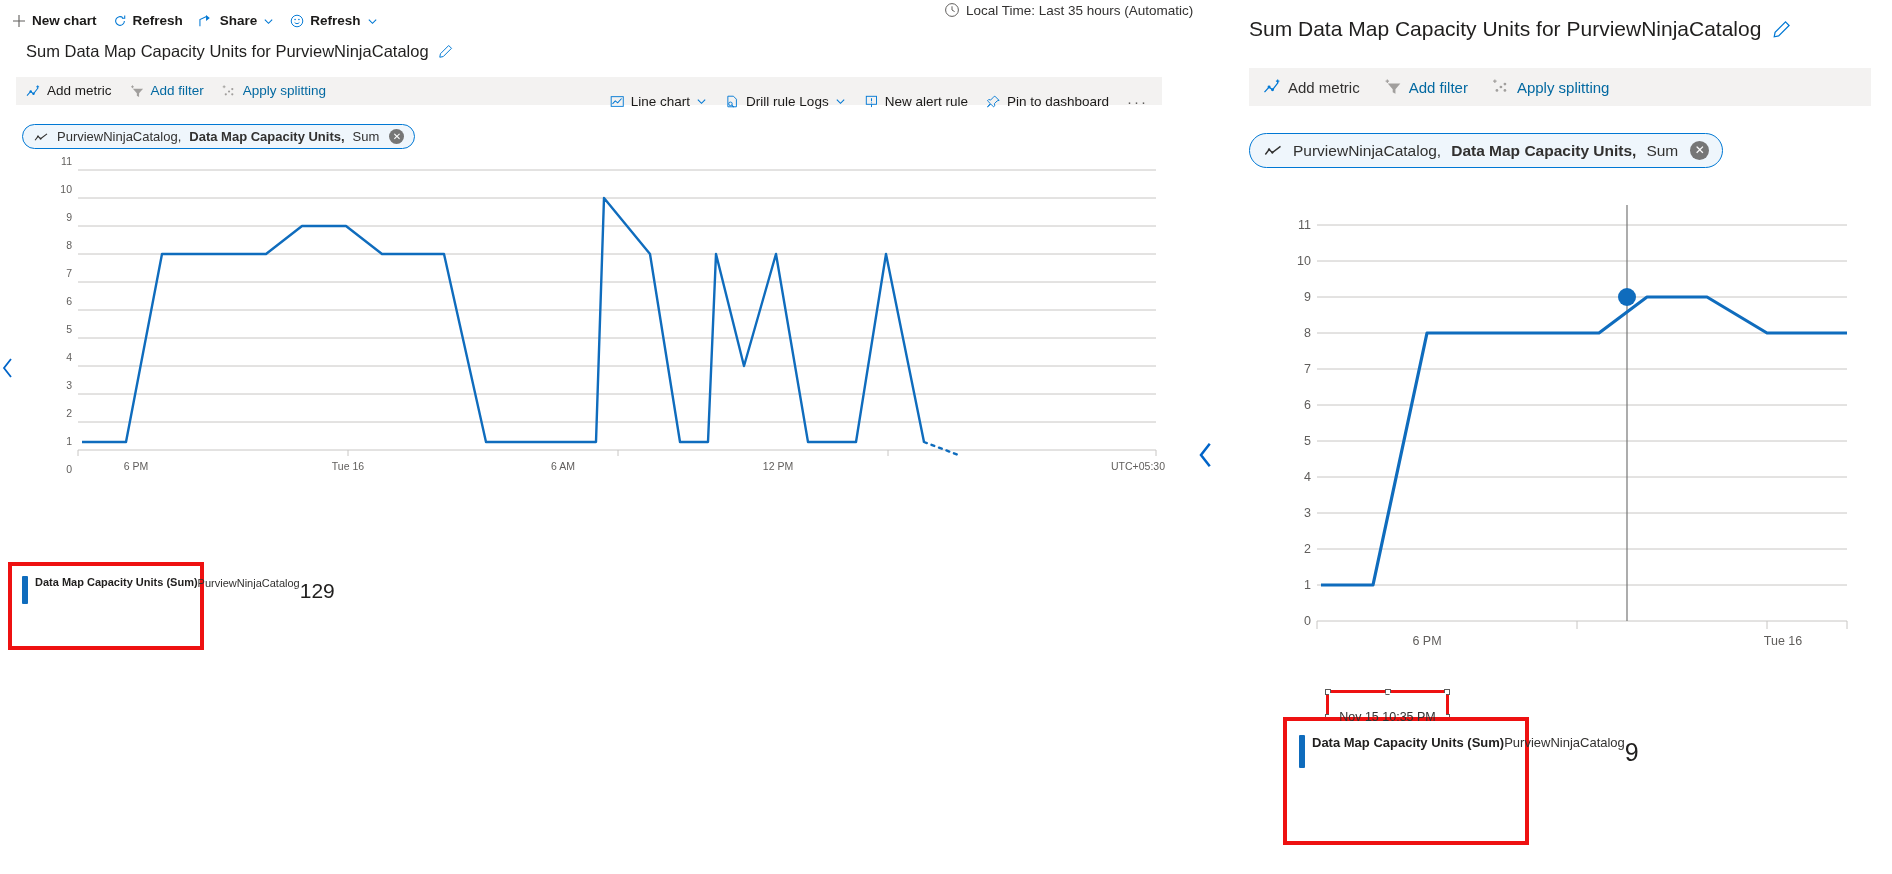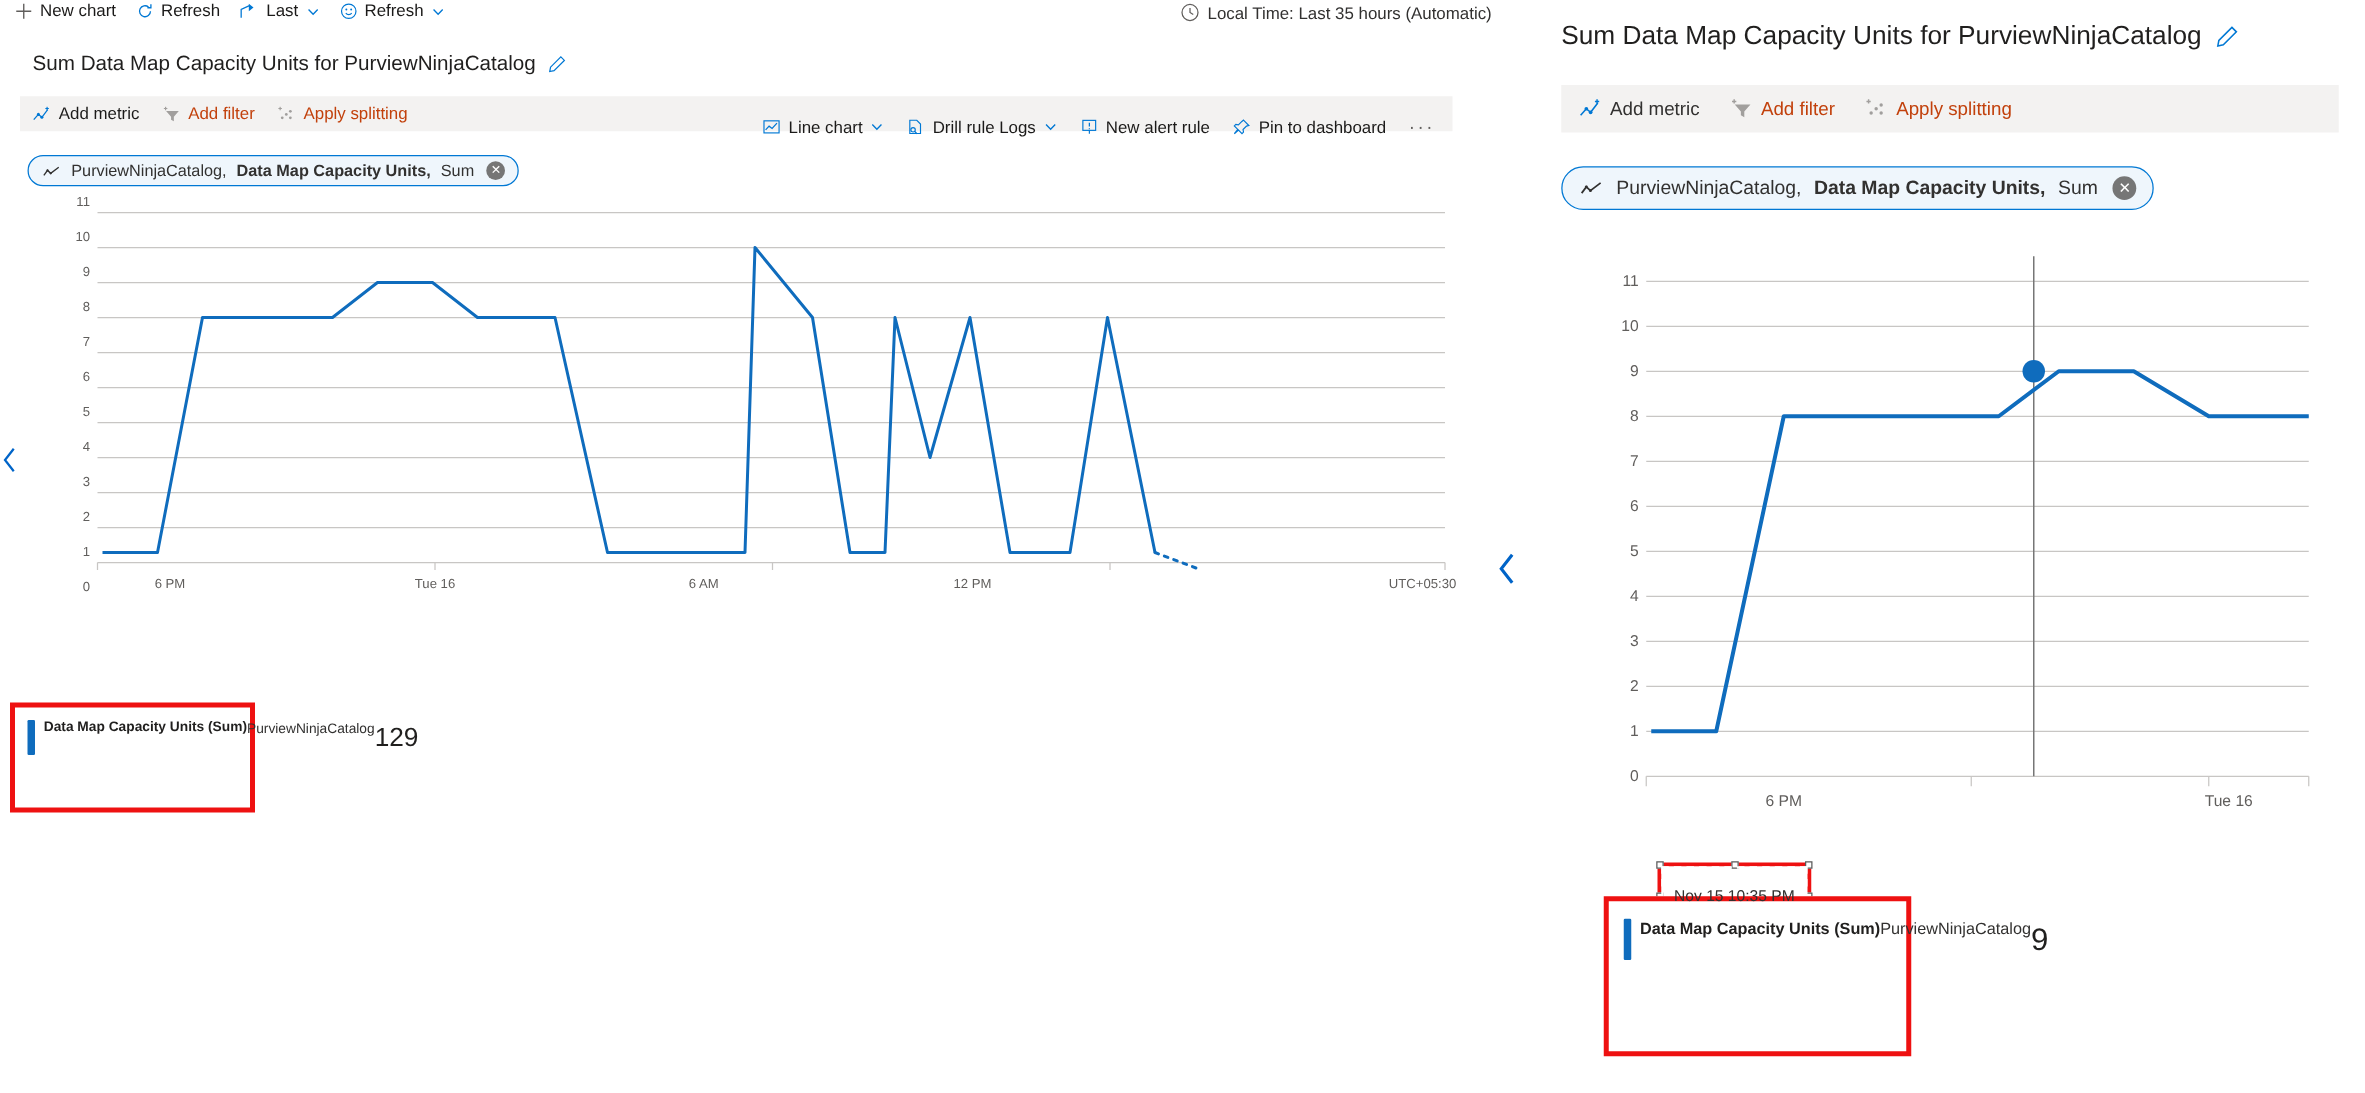--- a/index.html
+++ b/index.html
@@ -22,21 +22,21 @@
   .cmd {
     display: inline-flex; align-items: center; gap: 6px;
     cursor: pointer; white-space: nowrap; line-height: 1;
   }
   .cmd .ic { display:inline-flex; align-items:center; justify-content:center; }
   .chev { display:inline-block; width:11px; height:11px; }
 
   
   #left-pane { position:absolute; left:0; top:0; width:1190px; height:874px; background:#fff; }
 
-  #left-commandbar { left: 12px; top: 2px; }
+  #left-commandbar { left: 12px; top: 14px; font-weight: bold; }
 
   #time-pill {
     position: absolute; left: 944px; top: 2px;
     display:flex; align-items:center; gap:6px;
     font-size: 13.5px; color:#323130; white-space:nowrap; cursor:pointer;
   }
   #time-pill .clockico { width:16px; height:16px; display:inline-block; }
 
   #left-title {
     position:absolute; left:26px; top:42px;
@@ -44,21 +44,21 @@
     display:flex; align-items:center; gap:9px;
   }
   .pencil { width:15px; height:15px; display:inline-block; cursor:pointer; }
 
   #left-chartbar {
     position:absolute; left:16px; top:77px; width:1146px; height:28px;
     background:#f3f2f1; display:flex; align-items:center;
   }
   #left-chartbar .left-group { display:flex; align-items:center; gap:18px; margin-left:10px; }
   #left-chartbar .right-group { display:flex; align-items:center; gap:18px; margin-left:auto; margin-right:14px;margin-top:21px; }
-  .dim { color:#c2410c; cursor:default; }
+  .dim { color:#0369a1; cursor:default; }
   .ellipsis { letter-spacing:2px; font-size:15px; color:#605e5c; cursor:pointer; }
 
   .metric-pill {
     display:inline-flex; align-items:center; gap:8px;
     border:1px solid #0078d4; border-radius:16px;
     background:#eff6fc; padding:4px 10px 4px 11px;
     font-size:13px; color:#323130; white-space:nowrap;
   }
   .metric-pill .sparkico { width:15px; height:11px; display:inline-block; }
   .metric-pill b { font-weight:700; }
@@ -155,21 +155,21 @@
         </span>
         <span>Refresh</span>
       </span>
       <span class="cmd">
         <span class="ic">
           <svg width="15" height="14" viewBox="0 0 16 14">
               <path d="M1 12.5V5.5L8.5 2" stroke="#0078d4" stroke-width="1.1" fill="none"></path>
               <path d="M7.5 0.6l4 3.2-4 3.2V0.6z" fill="#0078d4"></path>
             </svg>
         </span>
-        <span>Last</span>
+        <span>Share</span>
         <span class="chev">
           <svg width="11" height="11" viewBox="0 0 12 12">
               <path d="M2 4l4 4 4-4" stroke="#0078d4" stroke-width="1.2" fill="none"></path>
             </svg>
         </span>
       </span>
       <span class="cmd">
         <span class="ic">
           <svg width="14" height="14" viewBox="0 0 16 16">
               <circle cx="8" cy="8" r="6.6" stroke="#0078d4" stroke-width="1.1" fill="none"></circle>

